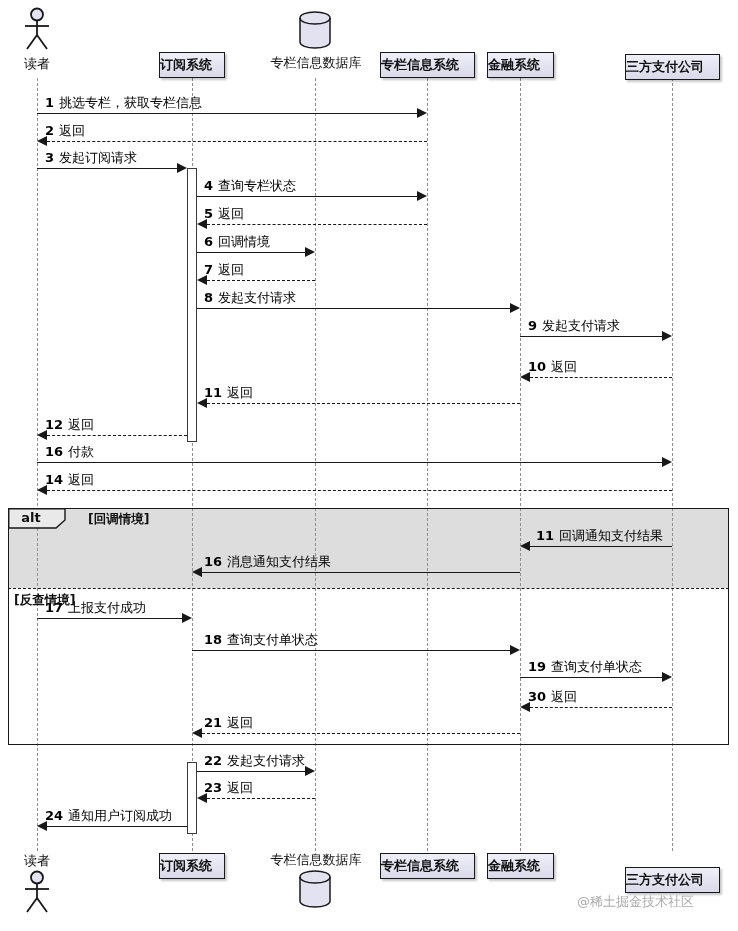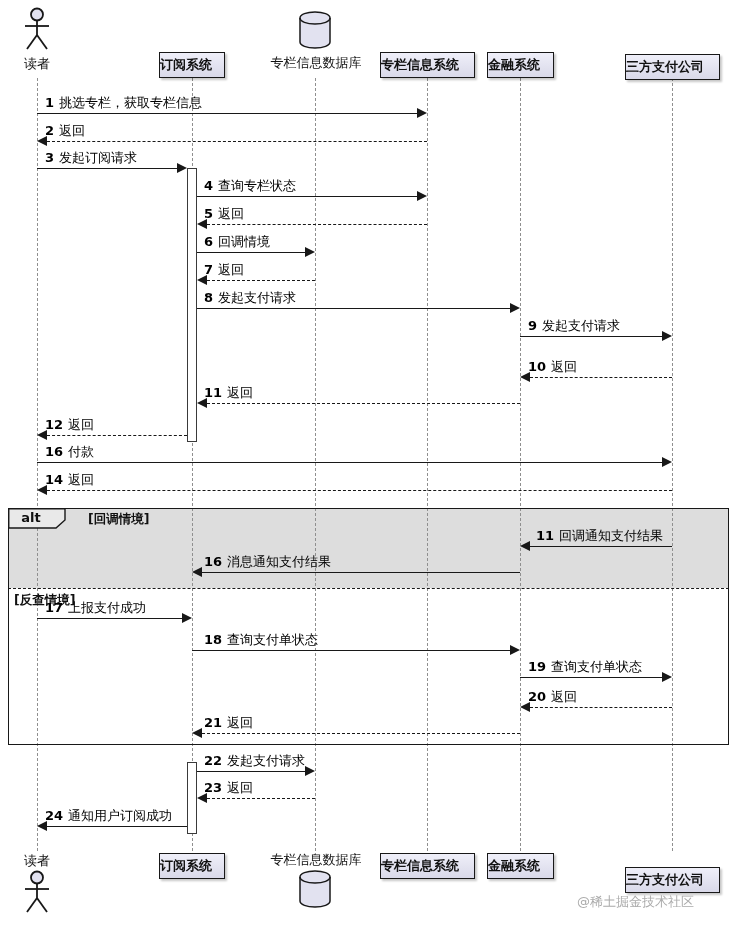--- a/index.html
+++ b/index.html
@@ -178,21 +178,21 @@
     <div class="ml" style="left:204px;top:632px"><b>18</b><span>查询支付单状态</span></div>
     <div class="ln" style="left:192px;top:650px;width:318px"></div>
     <div class="ar r" style="left:510px;top:645px"></div>
   </div>
   <div class="msg">
     <div class="ml" style="left:528px;top:659px"><b>19</b><span>查询支付单状态</span></div>
     <div class="ln" style="left:520px;top:677px;width:142px"></div>
     <div class="ar r" style="left:662px;top:672px"></div>
   </div>
   <div class="msg">
-    <div class="ml" style="left:528px;top:689px"><b>20</b><span>返回</span></div>
+    <div class="ml" style="left:528px;top:689px"><b>30</b><span>返回</span></div>
     <div class="ln d" style="left:530px;top:707px;width:142px"></div>
     <div class="ar l" style="left:520px;top:702px"></div>
   </div>
   <div class="msg">
     <div class="ml" style="left:204px;top:715px"><b>21</b><span>返回</span></div>
     <div class="ln d" style="left:202px;top:733px;width:318px"></div>
     <div class="ar l" style="left:192px;top:728px"></div>
   </div>
   <div class="msg">
     <div class="ml" style="left:204px;top:753px"><b>22</b><span>发起支付请求</span></div>

